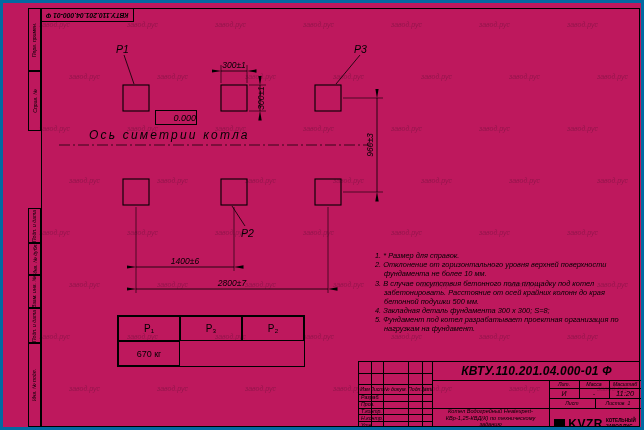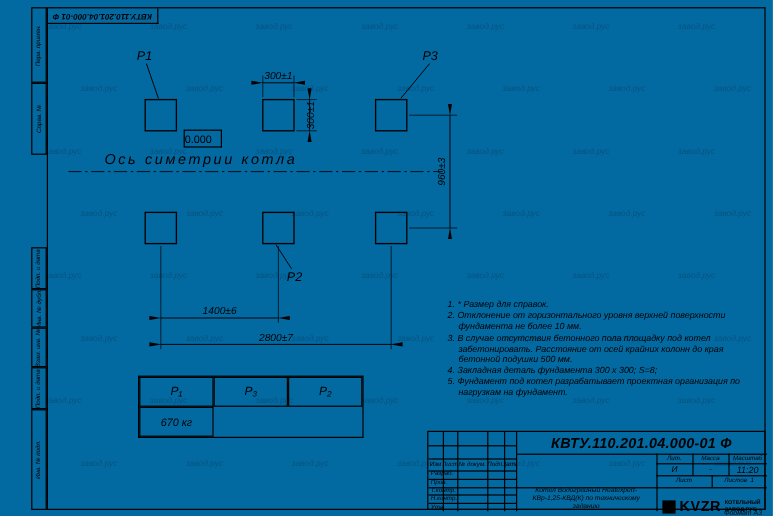--- a/index.html
+++ b/index.html
@@ -1,37 +1,37 @@
 <!DOCTYPE html>
 <html><head>
 <meta charset="utf-8">
 <style>
   *{box-sizing:border-box;margin:0;padding:0}
   html,body{background:#e9e9e9}
-  .sheet{position:relative;width:644px;height:430px;background:#0369a1;color:#000;
-         font-family:"Liberation Sans","DejaVu Sans",sans-serif;overflow:hidden;border:1px solid #0369a1}
+  .sheet{position:relative;width:644px;height:430px;background:#be185d;color:#000;
+         font-family:"Liberation Sans","DejaVu Sans",sans-serif;overflow:hidden;border:3px solid #0369a1}
   svg.geo{position:absolute;left:0;top:0;pointer-events:none}
   .frame{position:absolute;left:38px;top:5px;width:599px;height:419px;border:1.6px solid #000}
   .topcode{position:absolute;left:39px;top:6px;width:92px;height:13px;border-right:1px solid #000;border-bottom:1px solid #000;
            display:flex;align-items:center;justify-content:center;background:transparent}
   .topcode span{transform:rotate(180deg);font-size:6.8px;font-weight:bold;font-style:italic;white-space:nowrap}
   .mbox{position:absolute;left:25px;width:13px;border:1px solid #000;display:flex;align-items:center;justify-content:center;overflow:hidden}
   .mbox span{transform:rotate(-90deg);font-size:5.2px;font-style:italic;white-space:nowrap}
   .dim{position:absolute;font-size:8.5px;font-style:italic;white-space:nowrap}
   .dim.cx{transform:translateX(-50%)}
   .dim.rot{transform:translate(-50%,-50%) rotate(-90deg)}
   .plabel{position:absolute;font-size:10.5px;font-style:italic}
-  .elev{position:absolute;left:152px;top:107px;width:32px;height:15px;border:1.1px solid #000;
-        display:flex;align-items:center;justify-content:flex-start;font-size:9px;}
+  .elev{position:absolute;left:152px;top:107px;width:42px;height:15px;border:1.1px solid #000;
+        display:flex;align-items:center;justify-content:flex-end;font-size:9px;font-style:italic}
   .axis-label{position:absolute;left:86px;top:125px;font-size:12px;font-style:italic;letter-spacing:2.2px;white-space:nowrap}
   .notes{position:absolute;left:372px;top:248px;width:263px;font-size:7.4px;line-height:1.24;font-style:italic}
   .notes p{margin:0;padding-left:9px;text-indent:-9px}
   .ltable{position:absolute;left:114px;top:312px;border:1.4px solid #000;display:grid;
           grid-template-columns:62px 62px 62px;grid-template-rows:25px 25px}
-  .ltable>div{border:.7px solid #000;display:flex;align-items:center;justify-content:center;font-style:italic}
+  .ltable>div{border:.7px solid #000;display:flex;align-items:center;justify-content:center;}
   .ltable .h{font-size:10px}
   .ltable .v{font-size:9px}
   .tb{position:absolute;left:355px;top:358px;width:282px;height:66px;border:1.6px solid #000;font-style:italic}
   .tb .vl,.tb .hl{position:absolute;background:#000}
   .tb .vl{width:.7px}
   .tb .hl{height:.7px}
   .tb .cell{position:absolute;display:flex;align-items:center;justify-content:center;overflow:hidden;white-space:nowrap}
   .tb .small{font-size:5.2px}
   .tb .role{justify-content:flex-start;padding-left:2px}
   .code-cell{font-weight:bold;font-size:12px;letter-spacing:.2px}

